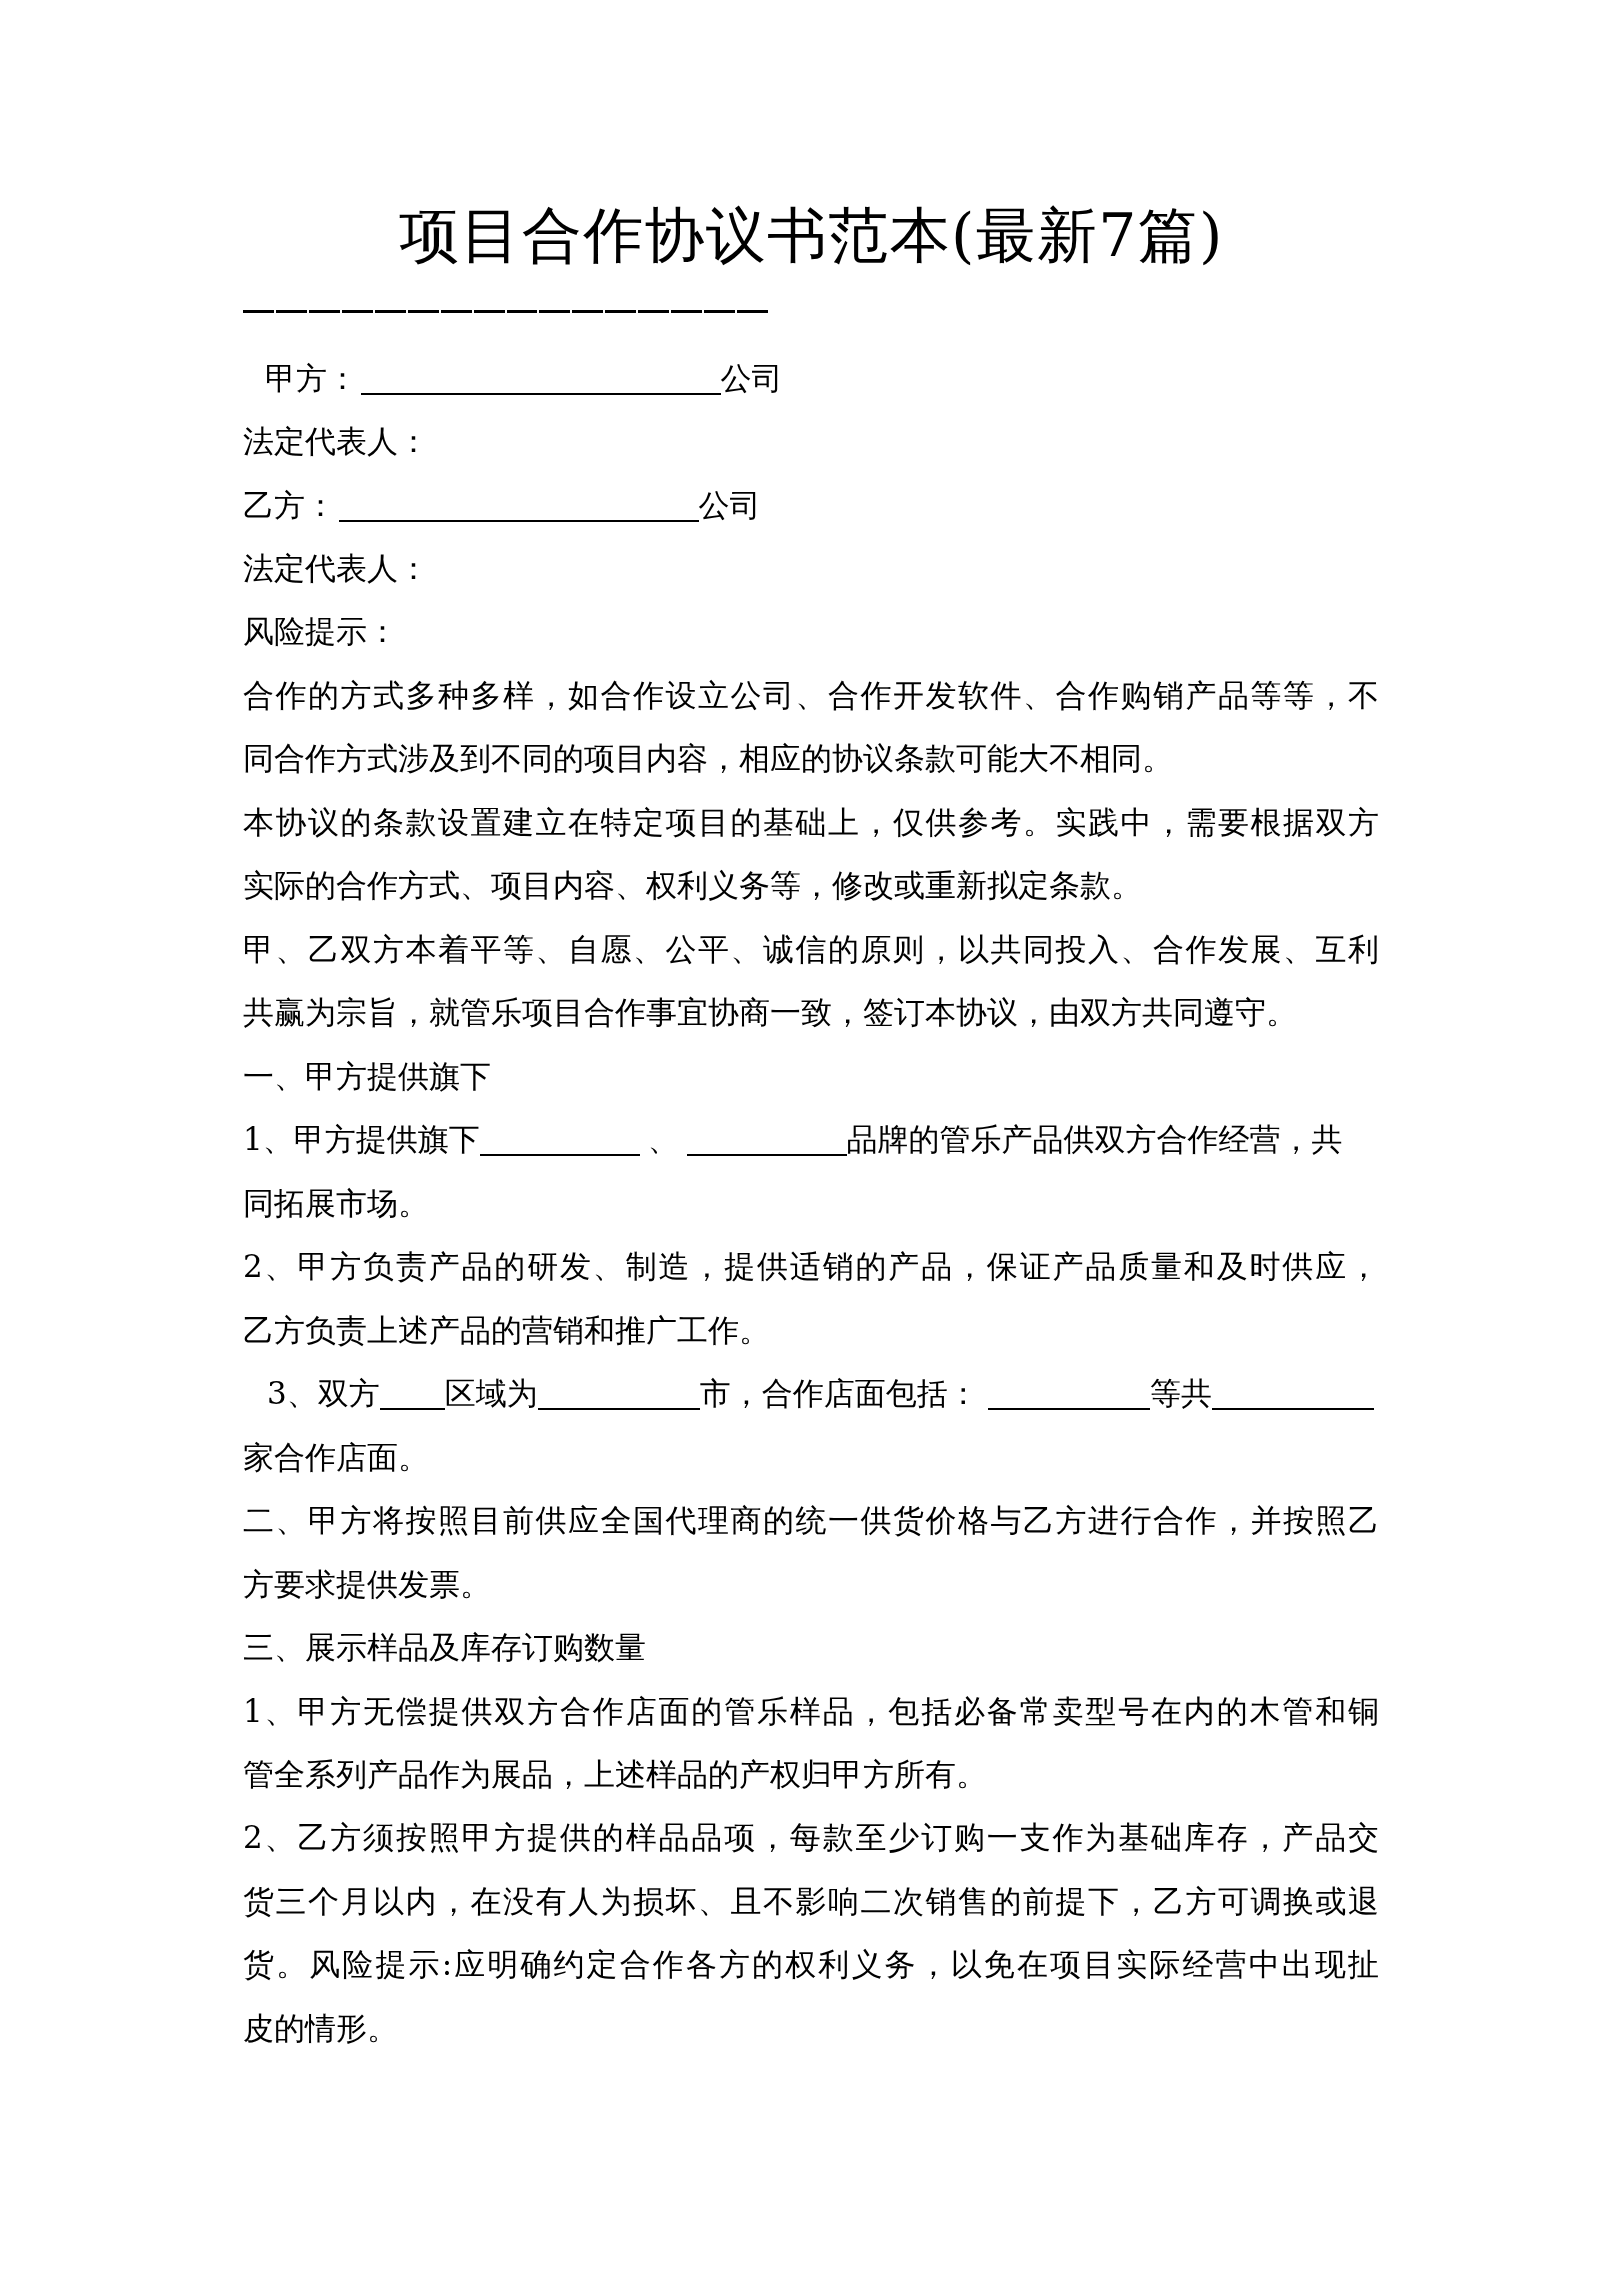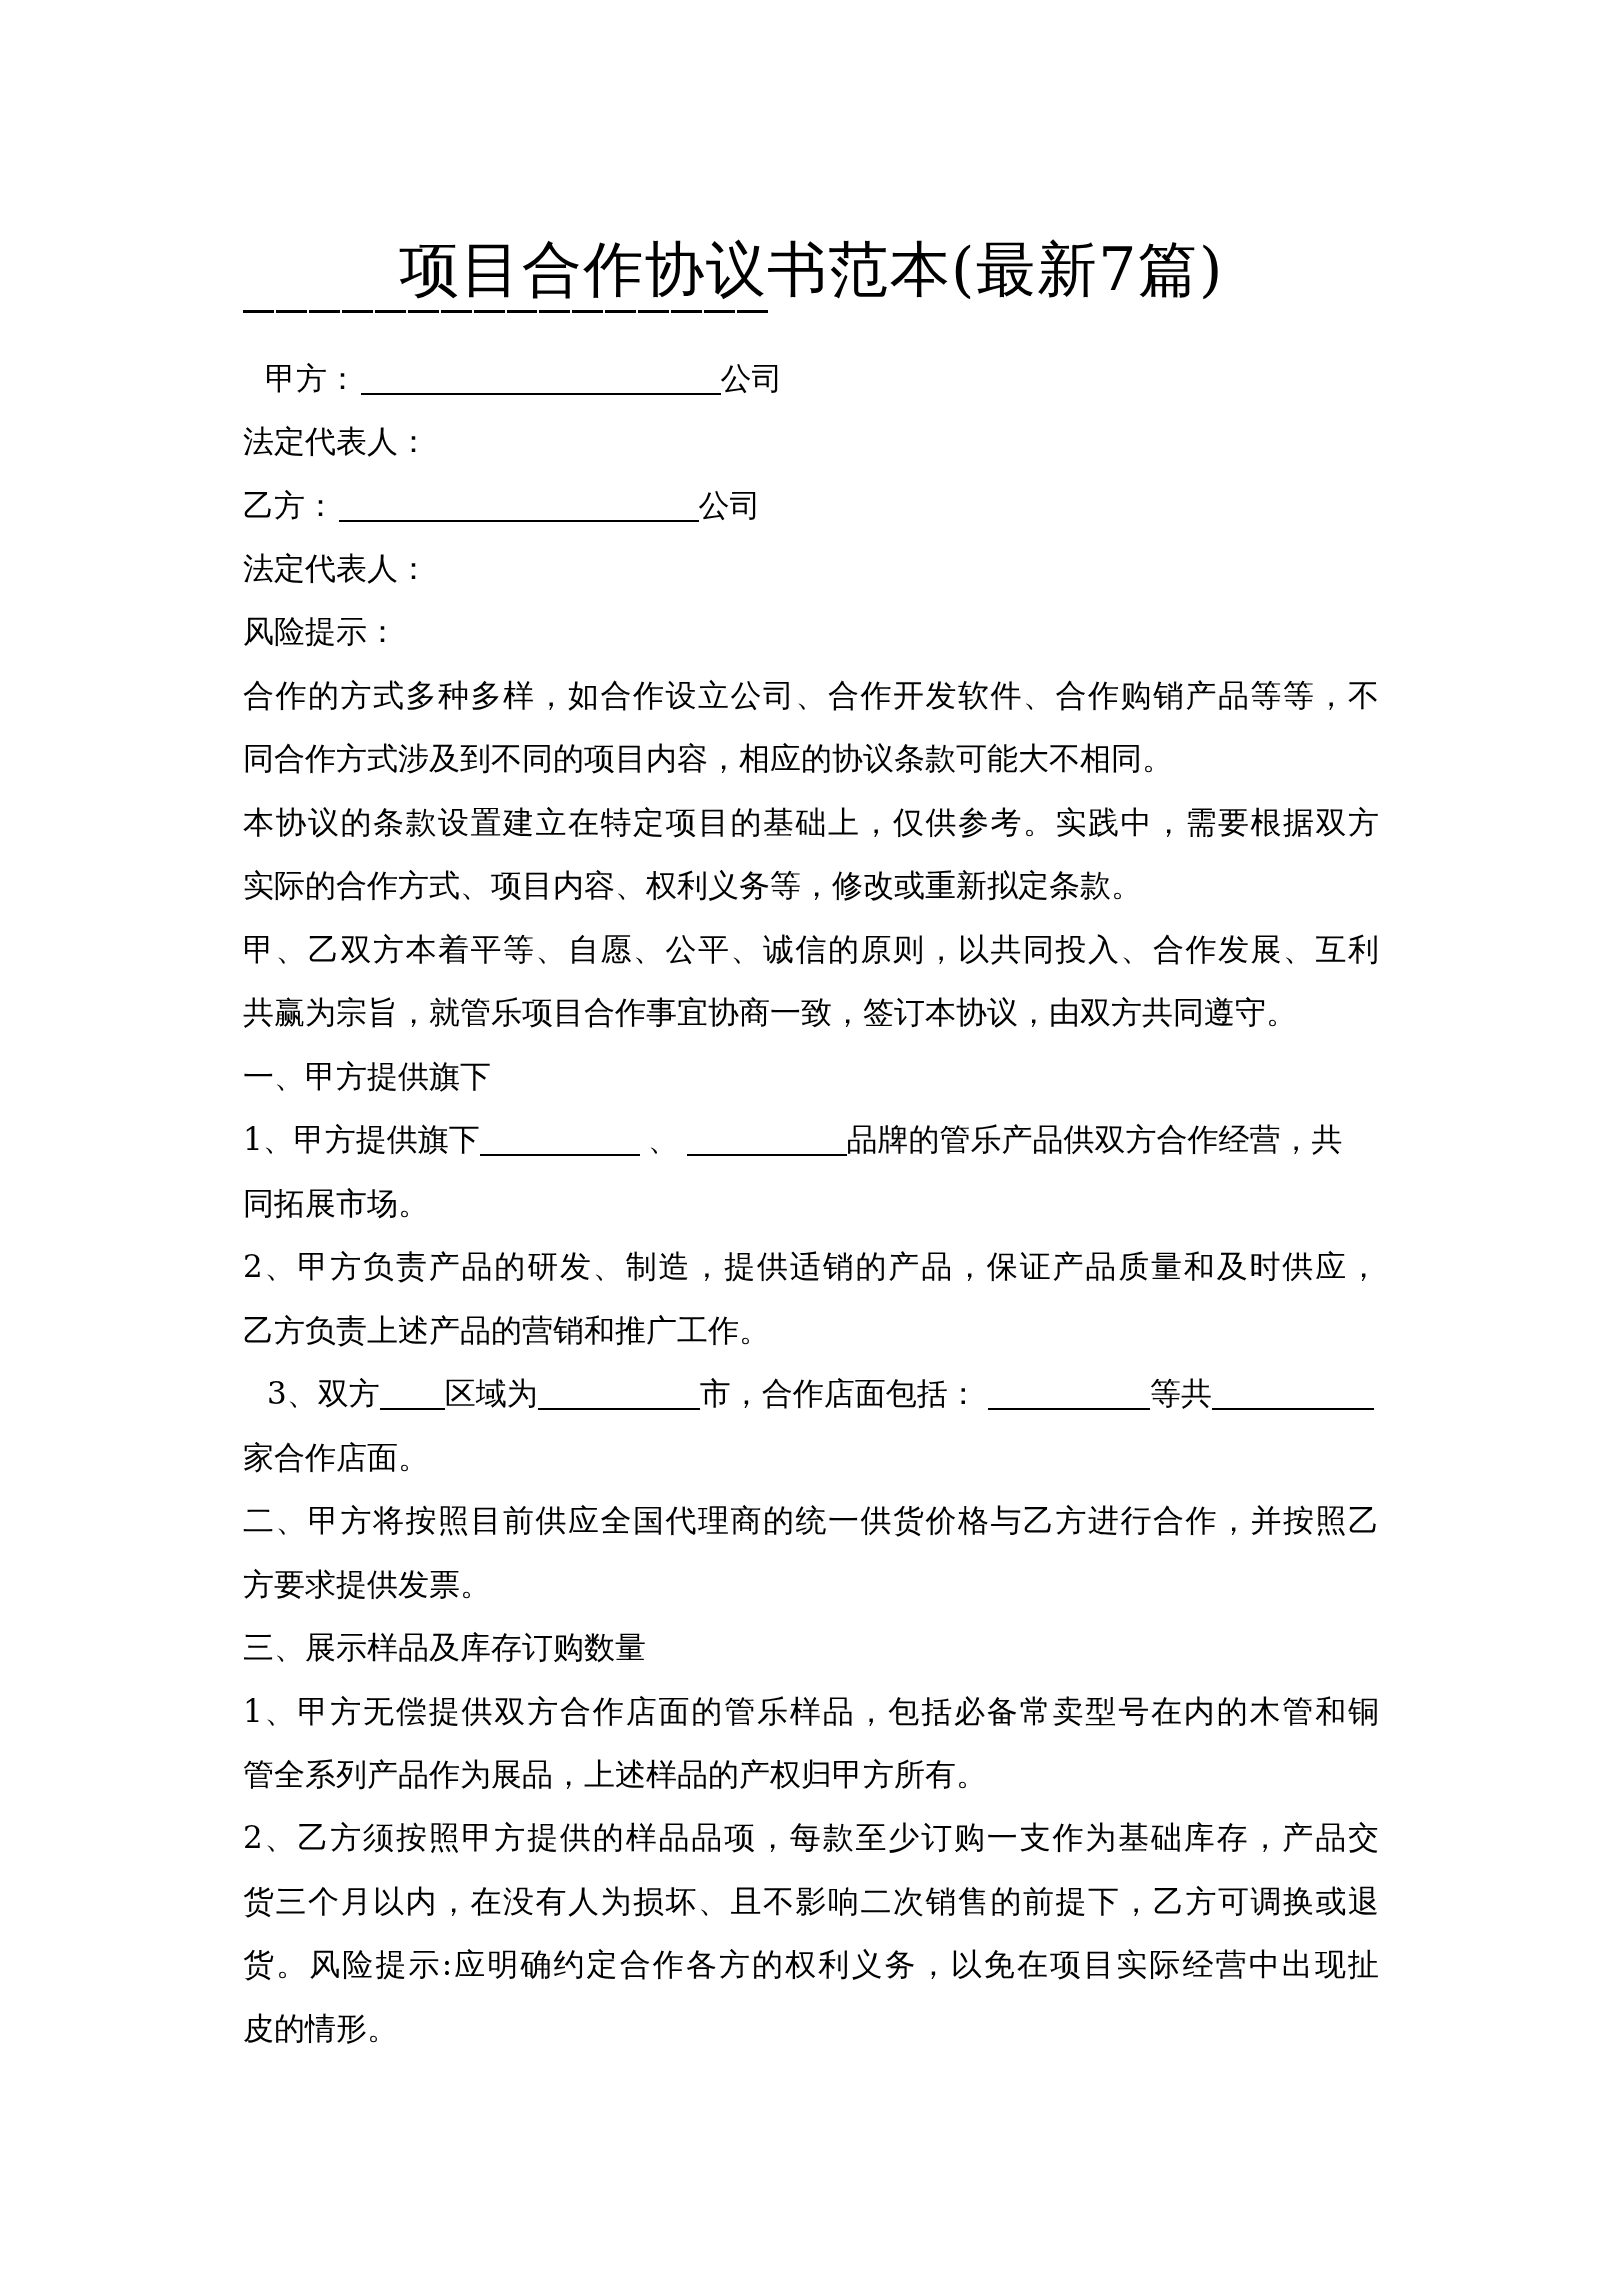--- a/index.html
+++ b/index.html
@@ -25,21 +25,20 @@
     .title {
       position: absolute;
       left: 0;
       width: 1623px;
       top: 196px;
       text-align: center;
       font-size: 60px;
       line-height: 79px;
       letter-spacing: 1.3px;
       white-space: nowrap;
-      margin-top: 34px;
     }
     .separator {
       position: absolute;
       left: 243px;
       top: 310px;
       width: 525px;
       height: 3.9px;
       display: flex;
       gap: 2px;
     }

